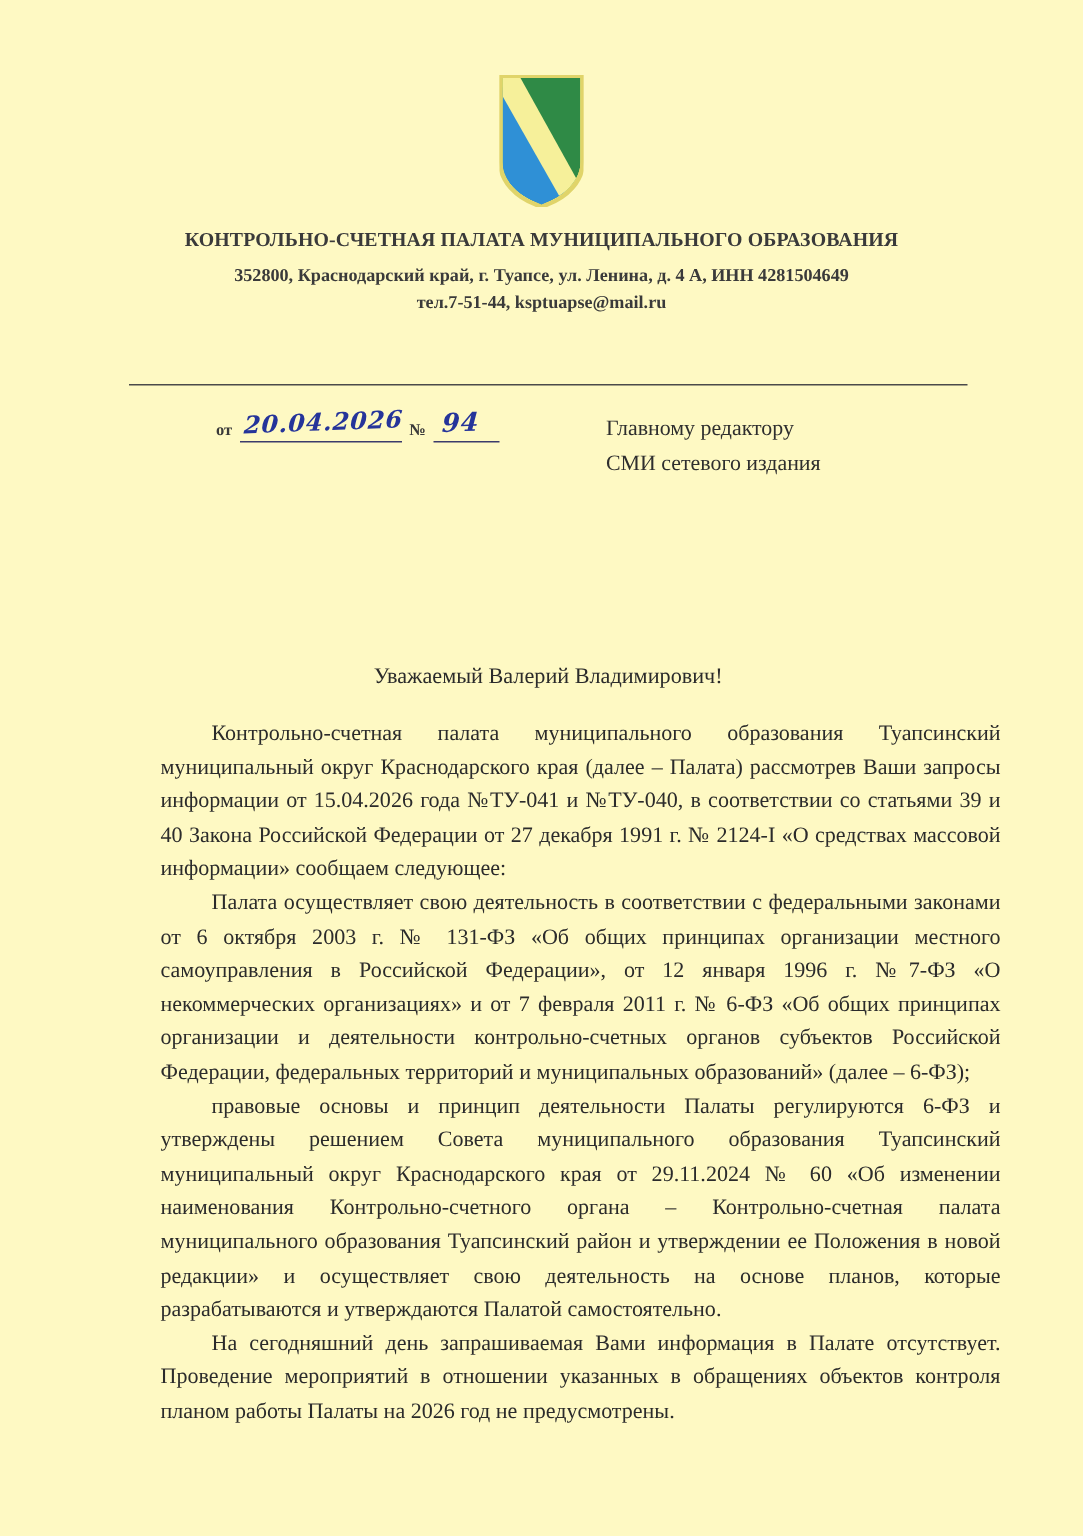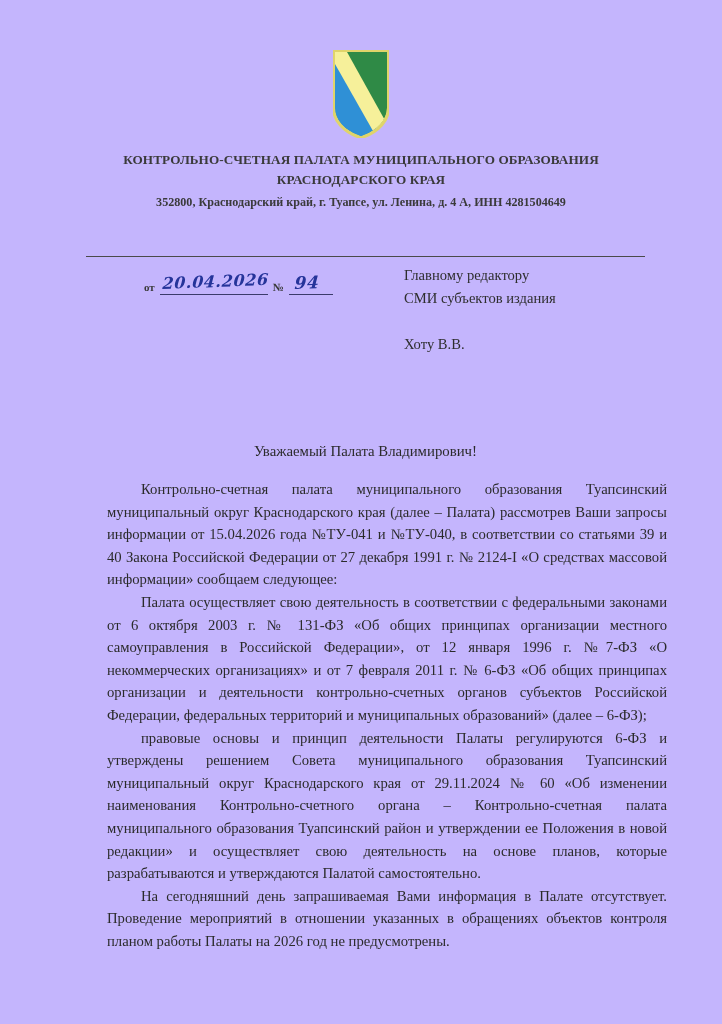--- a/index.html
+++ b/index.html
@@ -14,21 +14,21 @@
     overflow: hidden;
     font-family: "Liberation Serif", "DejaVu Serif", serif;
     color: #2b2b2b;
     position: relative;
   }
 
   .page {
     position: relative;
     width: 722px;
     height: 1024px;
-    background: #c4b5fd;
+    background: #fef9c3;
     box-sizing: border-box;
   }
 
   
   .emblem-wrap {
     position: absolute;
     left: 0;
     top: 50px;
     width: 722px;
     display: flex;
@@ -110,21 +110,21 @@
     transform: rotate(-2.2deg) skewX(-6deg);
     transform-origin: left bottom;
     white-space: nowrap;
   }
   .ref-slot.num .ink { font-size: 17px; left: 5px; }
 
   
   .addressee {
     position: absolute;
     left: 404px;
-    top: 264px;
+    top: 275px;
     width: 270px;
     font-size: 14.6px;
     line-height: 23px;
     color: #2e2e2e;
   }
   .addressee .gap { height: 23px; }
 
   
   .salutation {
     position: absolute;
@@ -181,45 +181,44 @@
 
           <polygon points="2,2 14,2 54,74 54,88 44,88 2,14" fill="#f6f09a"></polygon>
         </g>
         <path d="M0.5,0.5 H55.5 V58 C55.5,71 45,81.5 31.5,86.5 L28,88 L24.5,86.5 C11,81.5 0.5,71 0.5,58 Z" fill="none" stroke="#e0d46a" stroke-width="3"></path>
       </svg>
     </div>
   </div>
 
   <div class="letterhead">
     <div class="lh-line">КОНТРОЛЬНО-СЧЕТНАЯ ПАЛАТА МУНИЦИПАЛЬНОГО ОБРАЗОВАНИЯ</div>
-    <div class="lh-line">КРАСНОДАРСКОГО КРАЯ</div>
     <div class="lh-sub first">352800, Краснодарский край, г. Туапсе, ул. Ленина, д. 4 А, ИНН  4281504649</div>
+    <div class="lh-sub">тел.7-51-44, ksptuapse@mail.ru</div>
   </div>
 
   <div class="rule"></div>
 
   <div class="refline">
     <span class="ref-label">от</span>
     <span class="ref-slot date">
       <span class="ink">20.04.2026</span>
     </span>
     <span class="ref-label">№</span>
     <span class="ref-slot num">
       <span class="ink">94</span>
     </span>
   </div>
 
   <div class="addressee">
     <div>Главному редактору</div>
-    <div>СМИ субъектов издания</div>
+    <div>СМИ сетевого издания</div>
     <div class="gap"></div>
-    <div>Хоту В.В.</div>
-  </div>
-
-  <div class="salutation">Уважаемый Палата Владимирович!</div>
+  </div>
+
+  <div class="salutation">Уважаемый Валерий Владимирович!</div>
 
   <div class="body-text">
     <p>Контрольно-счетная палата муниципального образования Туапсинский муниципальный округ Краснодарского края (далее – Палата) рассмотрев Ваши запросы информации от 15.04.2026 года №ТУ-041 и №ТУ-040, в соответствии со статьями 39 и 40  Закона Российской Федерации от 27 декабря 1991 г. № 2124-I «О средствах массовой информации» сообщаем следующее:</p>
     <p>Палата осуществляет свою деятельность  в соответствии с федеральными законами  от  6 октября 2003 г. № 131-ФЗ «Об общих принципах организации местного самоуправления в Российской Федерации», от 12 января 1996 г. №7-ФЗ «О некоммерческих организациях» и от 7 февраля 2011 г. № 6-ФЗ «Об общих принципах организации и деятельности контрольно-счетных органов субъектов   Российской Федерации, федеральных территорий и муниципальных образований» (далее – 6-ФЗ);</p>
     <p>правовые основы и принцип деятельности Палаты регулируются 6-ФЗ и утверждены решением Совета муниципального образования Туапсинский муниципальный округ Краснодарского края  от 29.11.2024 № 60 «Об изменении наименования   Контрольно-счетного органа – Контрольно-счетная палата муниципального образования Туапсинский район и утверждении ее Положения в новой редакции» и осуществляет свою деятельность   на основе планов, которые разрабатываются и утверждаются Палатой самостоятельно.</p>
     <p>На сегодняшний день запрашиваемая Вами информация в Палате отсутствует.  Проведение мероприятий в отношении указанных в обращениях объектов контроля планом работы Палаты на 2026 год не предусмотрены.</p>
   </div>
 
 </div>
 

